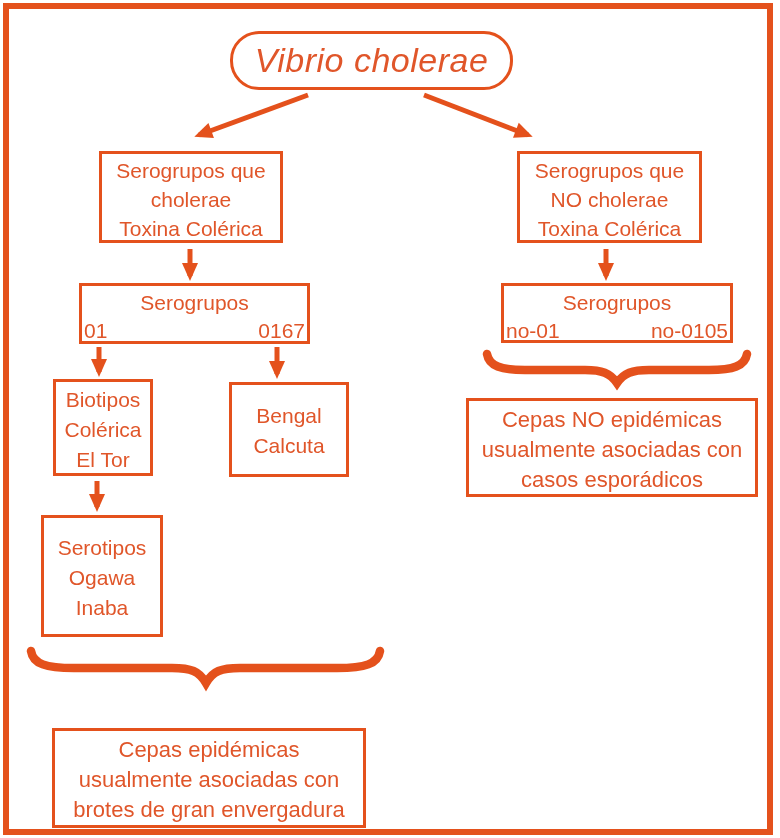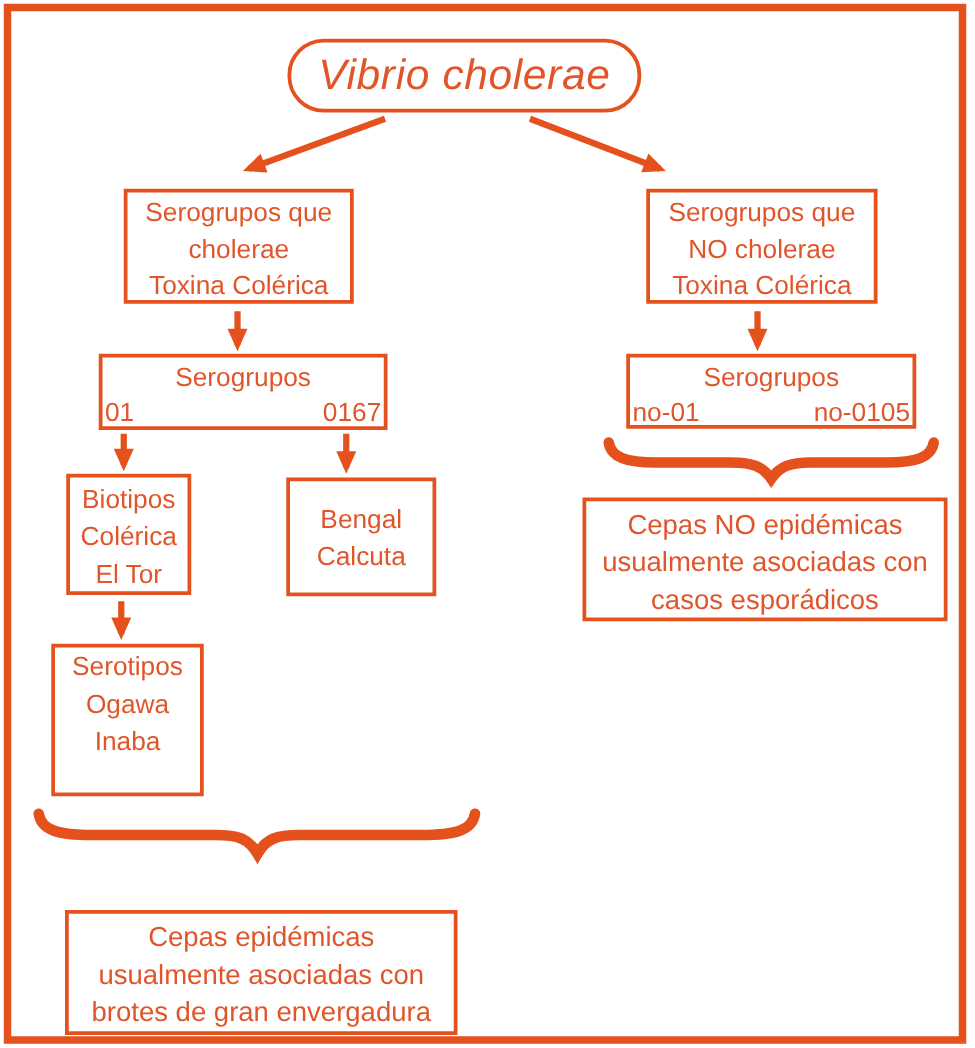--- a/index.html
+++ b/index.html
@@ -23,21 +23,21 @@
     border-radius:29px;
   }
   .node { font-size:21px; line-height:29px; }
   .b-left1  { left:99px;  top:151px; width:184px; height:92px; padding-top:2px; }
   .b-right1 { left:517px; top:151px; width:185px; height:92px; padding-top:2px; }
   .b-lsero  { left:79px;  top:283px; width:231px; height:61px; padding-top:2px; }
   .b-rsero  { left:501px; top:283px; width:232px; height:60px; padding-top:2px; }
   .sero-row { display:flex; justify-content:space-between; padding:0 2px; line-height:27px; }
   .b-bio    { left:53px;  top:379px; width:100px; height:97px; padding-top:3px; line-height:30px; }
   .b-bengal { left:229px; top:382px; width:120px; height:95px; padding-top:16px; line-height:30px; }
-  .b-serot  { left:41px;  top:515px; width:122px; height:122px; padding-top:1px; line-height:30px; }
+  .b-serot  { left:41px;  top:515px; width:122px; height:122px; padding-top:15px; line-height:30px; }
   .b-sumL   { left:52px;  top:728px; width:314px; height:100px; padding-top:4px; font-size:22px; line-height:30px; }
   .b-sumR   { left:466px; top:398px; width:292px; height:99px;  padding-top:4px; font-size:22px; line-height:30px; }
   svg.overlay { position:absolute; left:0; top:0; pointer-events:none; }
   svg.overlay line { stroke:var(--accent); stroke-width:5; }
   svg.overlay path.brace { stroke:var(--accent); stroke-width:8.5; fill:none; stroke-linecap:round; }
   #ah path { fill:var(--accent); }
 </style>
 </head>
 <body>
 

